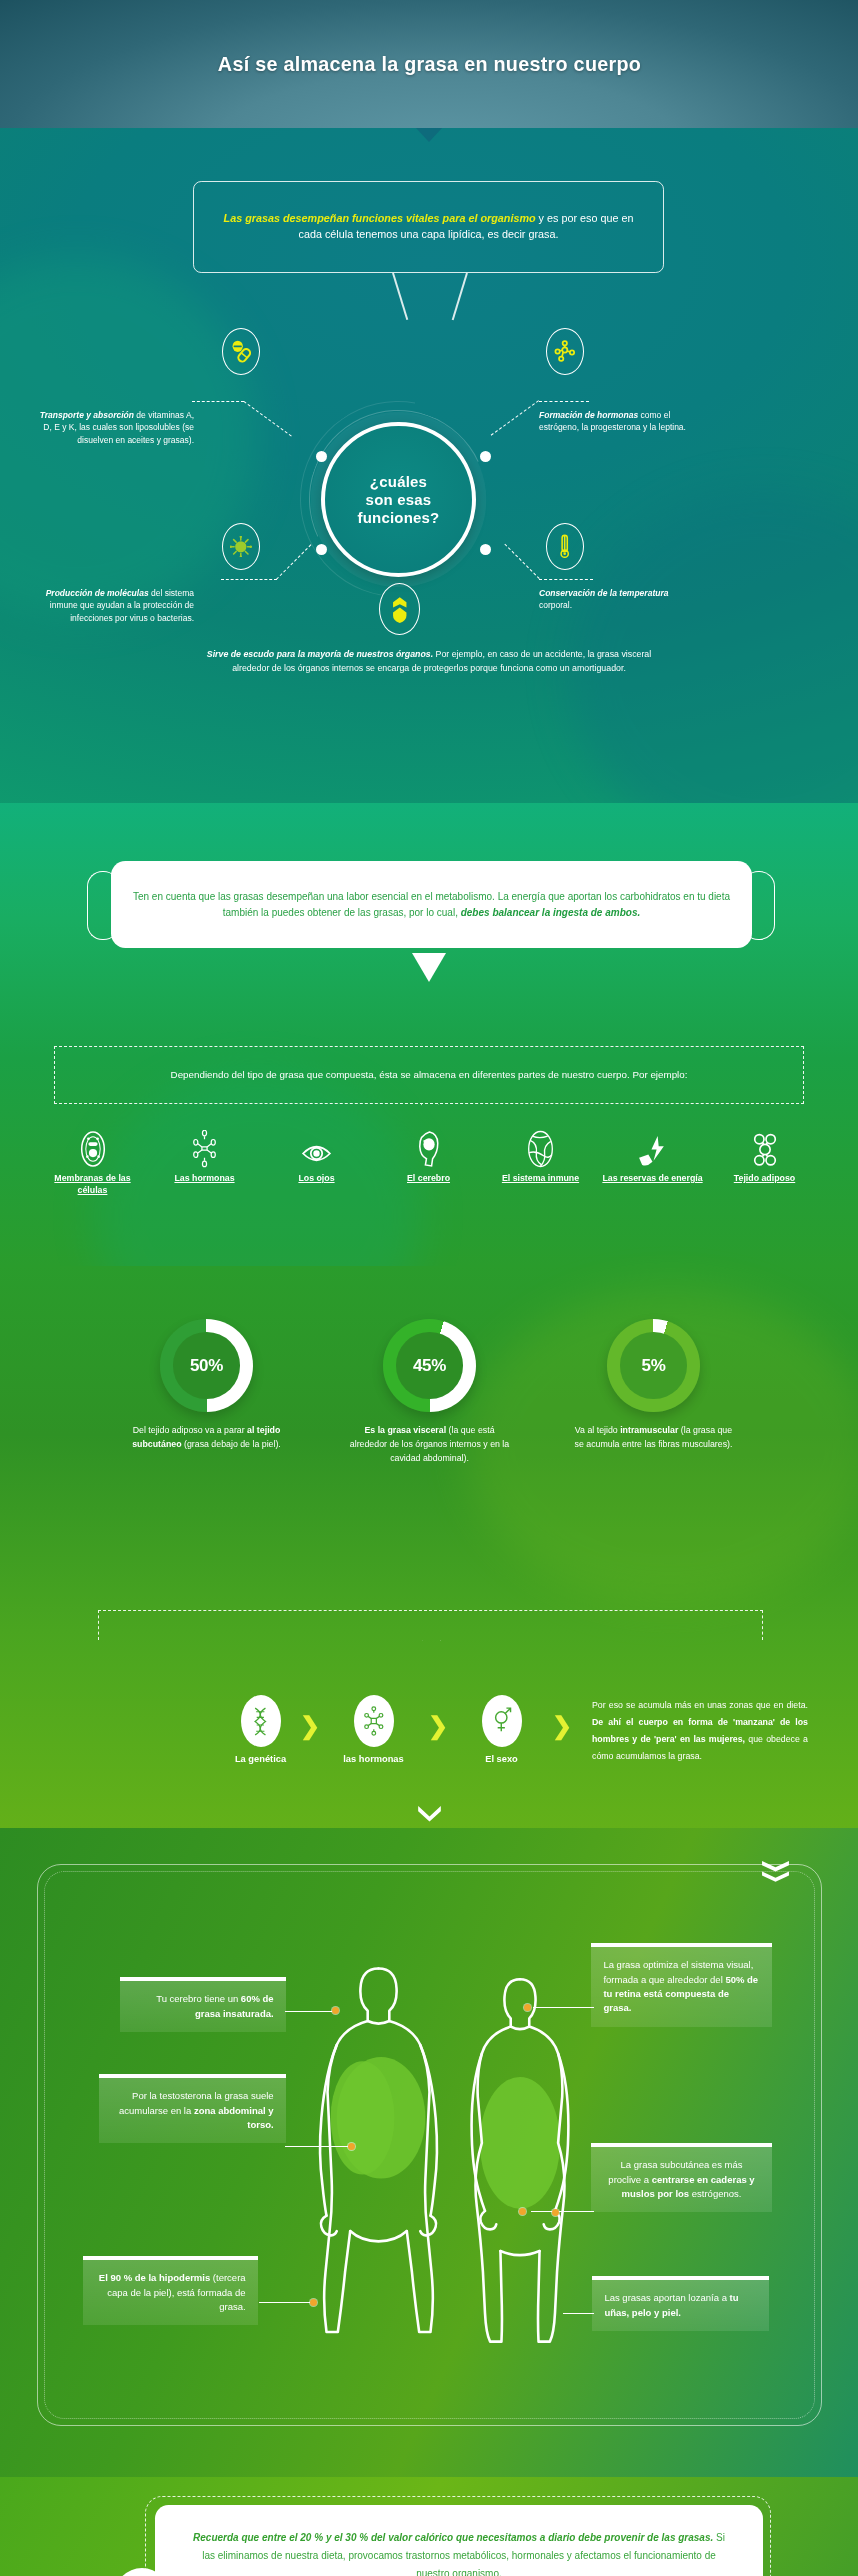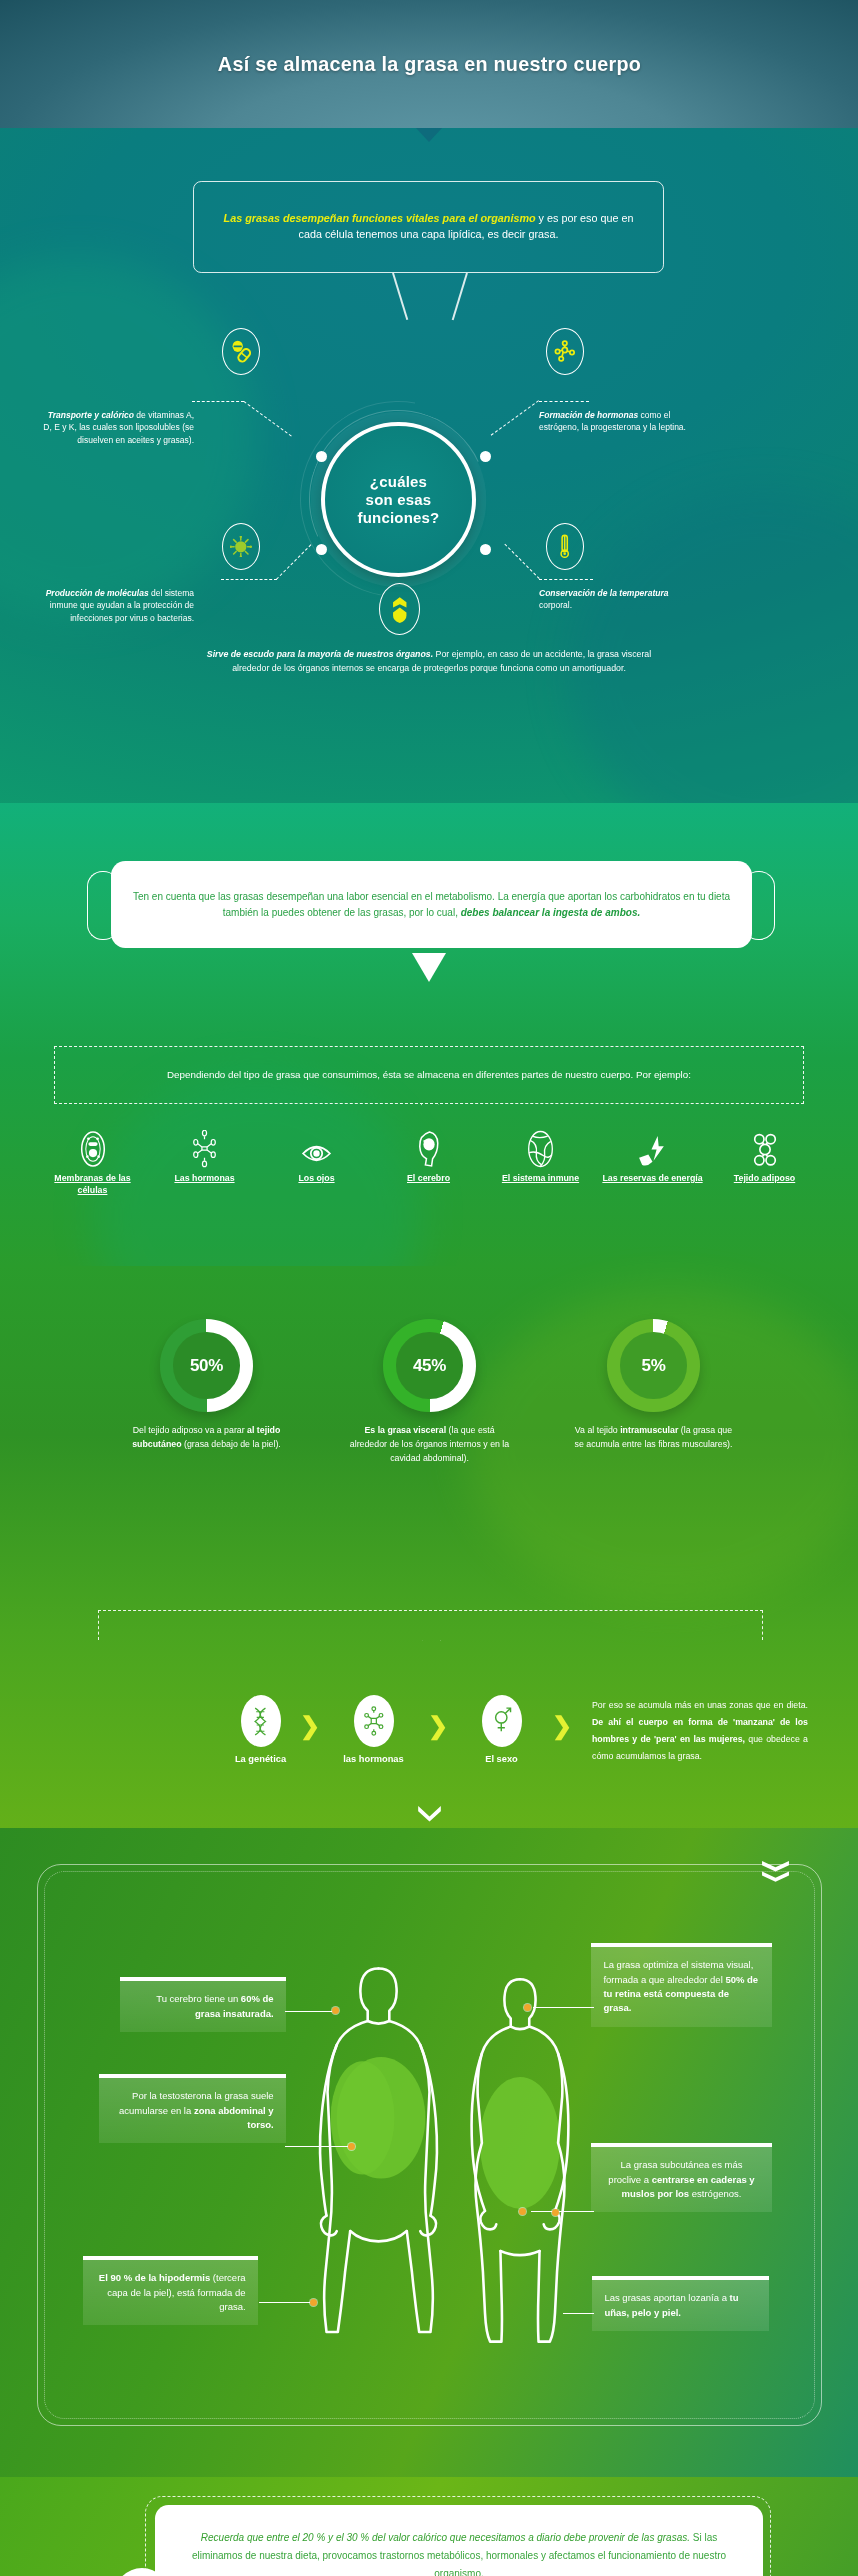--- a/index.html
+++ b/index.html
@@ -192,21 +192,21 @@
   }
   .bodycard b { font-weight:bold; }
   .leader { position:absolute; height:1px; background:#fff; }
   .hotdot { position:absolute; width:7.2px; height:7.2px; border-radius:50%;
             background:#f0a62c; box-shadow:0 0 0 1px rgba(255,255,255,.5); }
   #final-callout {
     position:absolute; top:2505px; left:155px; width:608px; height:206px;
     background:#fff; border-radius:13.4px; color:#3aa53d; text-align:center;
     padding:24px 31px; font-size:10px; line-height:1.78;
   }
-  #final-callout b { color:#35a02f; font-style:italic; font-weight:normal; }
+  #final-callout b { color:#35a02f; font-style:italic; font-weight:bold; }
   #final-dash-border {
     position:absolute; top:2496px; left:145px; width:626px; height:224px;
     border:1px dashed rgba(255,255,255,.85); border-radius:17.5px;
   }
   #hand-circle {
     position:absolute; top:2568px; left:114px; width:56px; height:56px;
     border-radius:50%; background:#fff; display:flex; align-items:center; justify-content:center;
     z-index:5;
   }
   .it { font-style:italic; }
@@ -264,21 +264,21 @@
         <rect x="5" y="10.5" width="16" height="3.2" rx="1.6" fill="#0a7d7f"></rect>
         <g transform="rotate(40 26 29)">
           <rect x="18.5" y="16" width="15" height="27" rx="7.5" fill="none" stroke="#ecec0d" stroke-width="4"></rect>
           <rect x="18.5" y="28" width="15" height="3" fill="#ecec0d"></rect>
         </g>
       </svg>
     </div>
     <div class="dash" style="left:192px;top:82px;width:52px;"></div>
     <div class="dash-diag" style="left:244px;top:82px;width:59px;transform:rotate(36deg);"></div>
     <div class="func-text" style="left:39px;top:90px;text-align:right;">
-      <b>Transporte y calórico</b><span> de vitaminas A, D, E y K, las cuales son liposolubles (se disuelven en aceites y grasas).</span>
+      <b>Transporte y absorción</b><span> de vitaminas A, D, E y K, las cuales son liposolubles (se disuelven en aceites y grasas).</span>
     </div>
 
     <div class="func-icon" style="left:546px;top:9.3px;">
       <svg width="21.6" height="23" viewBox="0 0 42 44" stroke="#ecec0d" stroke-width="3.4" fill="none">
         <circle cx="21" cy="6" r="4.2"></circle>
           <circle cx="7" cy="22" r="4.2"></circle>
         <circle cx="35" cy="24" r="4.2"></circle>
           <circle cx="14" cy="36" r="4.2"></circle>
         <circle cx="21" cy="19" r="5"></circle>
         <line x1="21" y1="10" x2="21" y2="14"></line>
@@ -347,21 +347,21 @@
   <div class="brace" style="top:871px;left:87px;width:32px;height:69px;border-right:none;"></div>
   <div class="brace" style="top:871px;left:743px;width:32px;height:69px;border-left:none;"></div>
   <div id="metab-callout">
     <div>
       <span>Ten en cuenta que las grasas desempeñan una labor esencial en el metabolismo. La energía que aportan los carbohidratos en tu dieta también la puedes obtener de las grasas, por lo cual, </span><b>debes balancear la ingesta de ambos.</b>
     </div>
   </div>
   <div id="metab-tri"></div>
 
   <div id="dep-box">
-    <span>Dependiendo del tipo de grasa que consumimos, ésta se almacena en diferentes partes de nuestro cuerpo. Por ejemplo:</span>
+    <span>Dependiendo del tipo de grasa que compuesta, ésta se almacena en diferentes partes de nuestro cuerpo. Por ejemplo:</span>
   </div>
   <div id="dep-notch"></div>
 
   <div id="parts">
 
     <div class="part">
       <div class="pi">
         <svg width="30" height="38" viewBox="0 0 58 74" fill="none" stroke="#fff" stroke-width="3">
           <ellipse cx="29" cy="37" rx="22" ry="33"></ellipse>
           <ellipse cx="29" cy="37" rx="14" ry="24" stroke-width="2"></ellipse>

